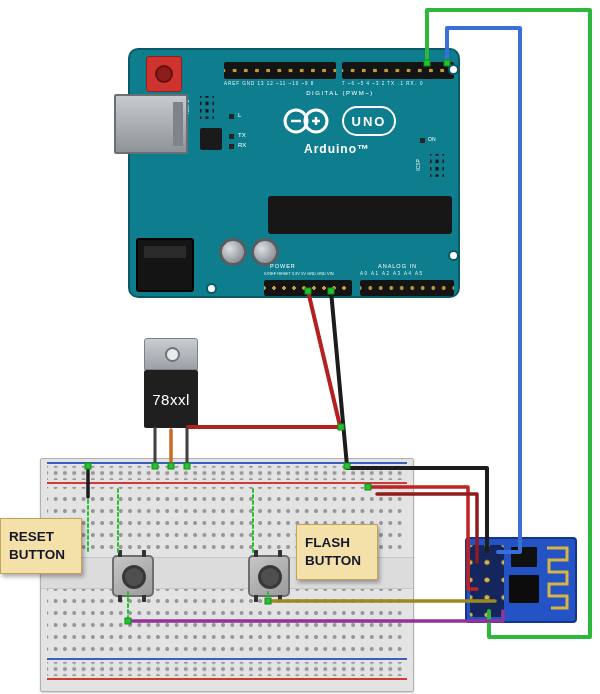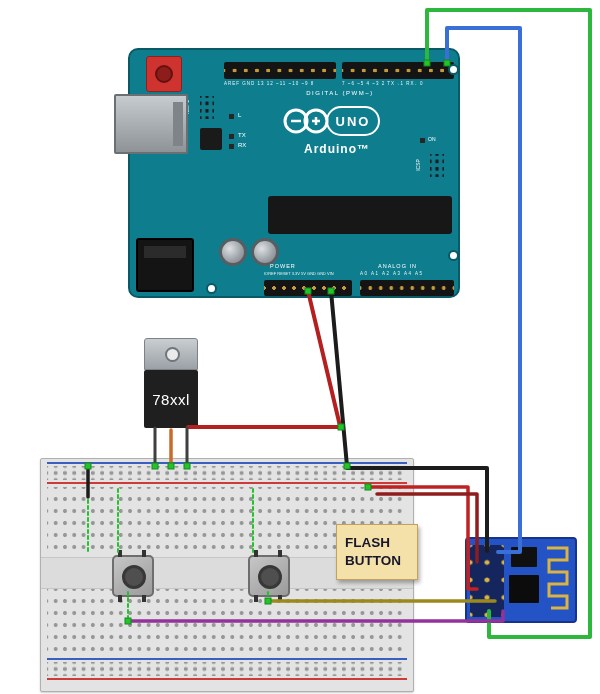--- a/index.html
+++ b/index.html
@@ -27,21 +27,21 @@
   .t-digital{left:130px;top:40px;width:160px;text-align:center;font-size:6px;letter-spacing:1.5px;}
   .pingrid{background-image:radial-gradient(circle,#1c1c1c 1.7px,rgba(0,0,0,0) 2.1px);
            background-size:7px 7.4px;background-position:3.5px 3.7px;}
   .icsp2{left:70px;top:46px;width:14px;height:23px;}
   .t-icsp2{left:50px;top:54px;font-size:5px;transform:rotate(-90deg);}
   .chip-small{left:70px;top:78px;width:22px;height:22px;background:#1a1a1a;border-radius:2px;}
   .ledsq{width:5px;height:5px;background:#262626;}
   .led-l{left:99px;top:64px;}  .led-tx{left:99px;top:84px;}  .led-rx{left:99px;top:94px;}
   .t-l{left:108px;top:62px;font-size:6px;} .t-tx{left:108px;top:82px;font-size:6px;} .t-rx{left:108px;top:92px;font-size:6px;}
   .logo{left:146px;top:54px;width:60px;height:34px;}
-  .uno-oval{left:196px;top:56px;width:54px;height:30px;border:2.5px solid #fff;border-radius:15px;
+  .uno-oval{left:212px;top:56px;width:54px;height:30px;border:2.5px solid #fff;border-radius:15px;
             color:#fff;font-weight:bold;font-size:13px;letter-spacing:2px;
             display:flex;align-items:center;justify-content:center;}
   .t-brand{left:148px;top:92px;width:118px;text-align:center;font-size:12px;font-weight:bold;letter-spacing:1px;}
   .on-led{left:290px;top:88px;} .t-on{left:298px;top:86px;font-size:5px;}
   .icsp-right{left:300px;top:104px;width:14px;height:23px;}
   .t-icsp{left:282px;top:112px;font-size:5px;transform:rotate(-90deg);}
   .dip{left:138px;top:146px;width:184px;height:38px;background:#171717;border-radius:3px;}
   .cap{width:28px;height:28px;border-radius:50%;
        background:radial-gradient(circle at 35% 35%,#dde1e4,#9aa0a5 60%,#787e83);border:3px solid #585d61;}
   .cap1{left:89px;top:188px;} .cap2{left:121px;top:188px;}
@@ -91,21 +91,21 @@
                  box-shadow:24px 0 #333;}
   .plunger{position:absolute;left:8px;top:8px;width:18px;height:18px;border-radius:50%;
            background:#4f4f4f;border:3px solid #383838;}
   .b1{left:112px;top:555px;} .b2{left:248px;top:555px;}
 
   
   .note{position:absolute;background:#f4e0a9;border:1px solid #c3a05b;
         box-shadow:2px 3px 4px rgba(0,0,0,.3);font-weight:bold;font-size:13.5px;color:#17172b;
         padding:9px 8px;line-height:1.35;z-index:20;width:64px;}
   .n-reset{left:0;top:518px;}
-  .n-flash{left:296px;top:524px;margin-left:40px;}
+  .n-flash{left:296px;top:524px;}
 
   
   .esp{position:absolute;left:465px;top:537px;width:112px;height:86px;background:#2353c4;
        border:2px solid #16348a;border-radius:4px;box-sizing:border-box;z-index:6;}
   .esp *{position:absolute;}
   .esp-pins{left:3px;top:6px;width:34px;height:72px;background-color:#15265e;border-radius:2px;
             background-image:radial-gradient(circle,#d9b344 2.2px,rgba(0,0,0,0) 2.7px);
             background-size:17px 17.5px;background-position:8.5px 8.7px;}
   .esp-chip1{left:44px;top:8px;width:26px;height:20px;background:#101010;border-radius:1px;}
   .esp-chip2{left:42px;top:36px;width:30px;height:28px;background:#0c0c0c;border-radius:1px;}
@@ -200,20 +200,21 @@
     <div class="rl rl-red-bot"></div>
   </div>
 
   <div class="pushbtn b1">
     <div class="plunger"></div>
   </div>
   <div class="pushbtn b2">
     <div class="plunger"></div>
   </div>
 
+  <div class="note n-reset">RESET BUTTON</div>
   <div class="note n-flash">FLASH BUTTON</div>
 
   <div class="esp">
     <div class="esp-pins"></div>
     <div class="esp-chip1"></div>
     <div class="esp-chip2"></div>
     <svg class="esp-ant" width="30" height="76" viewBox="0 0 30 76">
       <path d="M4 6 H24 V18 H6 V30 H24 V42 H6 V54 H24 V66 H8" fill="none" stroke="#d9b344" stroke-width="3"></path>
     </svg>
   </div>

